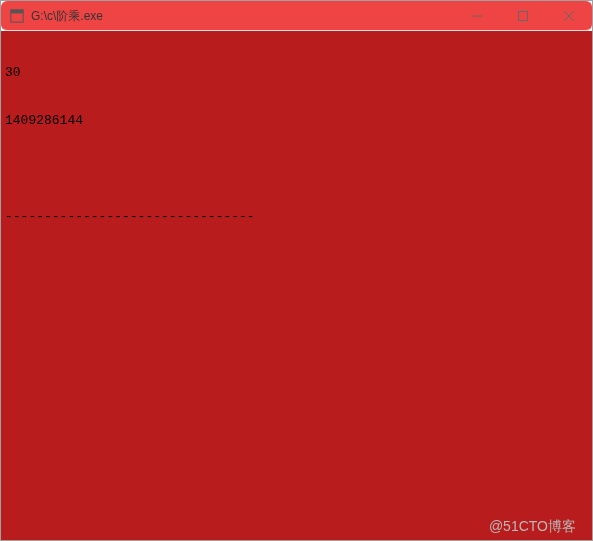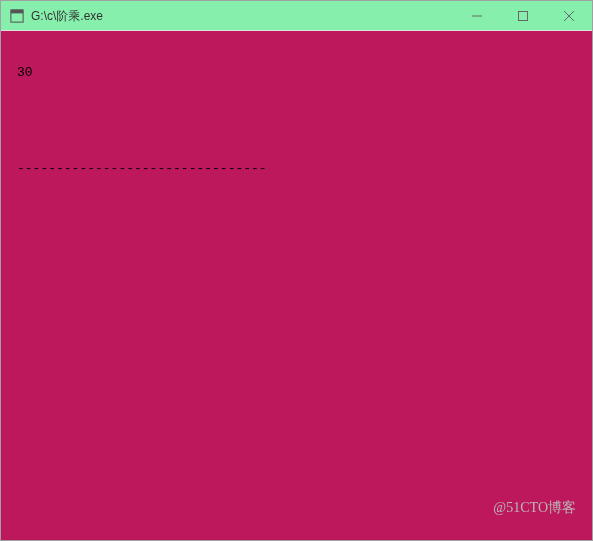--- a/index.html
+++ b/index.html
@@ -18,25 +18,26 @@
     .window {
       width: 100%;
       height: 100%;
       background: #ffffff;
       border: 1px solid #a0a0a0;
       display: flex;
       flex-direction: column;
     }
     .titlebar {
       height: 30px;
-      background: #86efac;
+      background: #ef4444;
       display: flex;
       align-items: center;
       border-bottom: 1px solid #e0e0e0;
       flex-shrink: 0;
+      border-radius: 6px;
     }
     .titlebar-icon {
       width: 16px;
       height: 16px;
       margin-left: 8px;
       margin-right: 6px;
       display: flex;
       align-items: center;
       justify-content: center;
     }
@@ -66,41 +67,41 @@
       cursor: default;
       background: transparent;
       border: none;
     }
     .titlebar-btn svg {
       width: 10px;
       height: 10px;
     }
     .console-area {
       flex: 1;
-      background: #be185d;
+      background: #b91c1c;
       font-family: "NSimSun", "SimSun", "Courier New", monospace;
       font-size: 13px;
       line-height: 16px;
       color: #000;
-      padding: 2px 16px;
+      padding: 2px 4px;
       white-space: pre;
       overflow: hidden;
       position: relative;
     }
     .console-line {
       display: block;
       min-height: 16px;
     }
     .watermark {
       position: absolute;
-      bottom: 24px;
+      bottom: 6px;
       right: 16px;
       font-size: 14px;
       color: #b8b8b8;
-      font-family: Liberation Serif, serif;
+      font-family: Liberation Sans, sans-serif;
       pointer-events: none;
     }
   </style>
 </head>
 <body>
 
 <div class="window">
   <div class="titlebar">
     <span class="titlebar-icon">
       <svg viewBox="0 0 16 16">
@@ -123,17 +124,18 @@
       <button class="titlebar-btn close">
         <svg viewBox="0 0 10 10">
           <line x1="0" y1="0" x2="10" y2="10" stroke="currentColor" stroke-width="1"></line>
           <line x1="10" y1="0" x2="0" y2="10" stroke="currentColor" stroke-width="1"></line>
         </svg>
       </button>
     </div>
   </div>
   <div class="console-area">
     <span class="console-line">30</span>
+    <span class="console-line">1409286144</span>
     <span class="console-line"></span>
     <span class="console-line">--------------------------------</span>
     <div class="watermark">@51CTO博客</div>
   </div>
 </div>
 
 </body></html>

